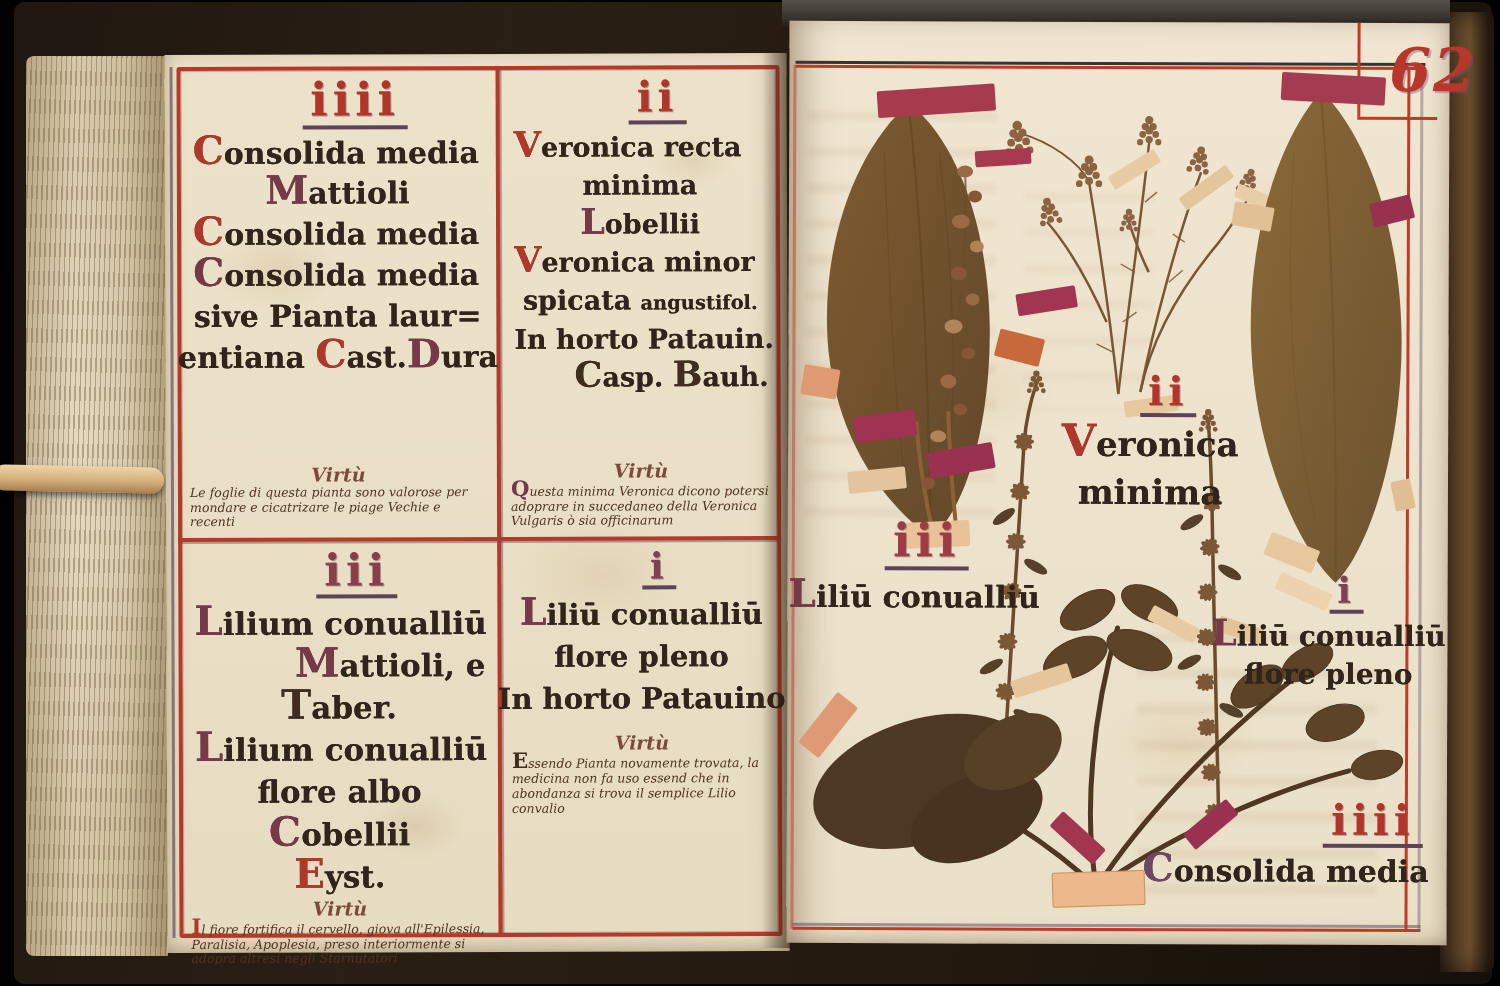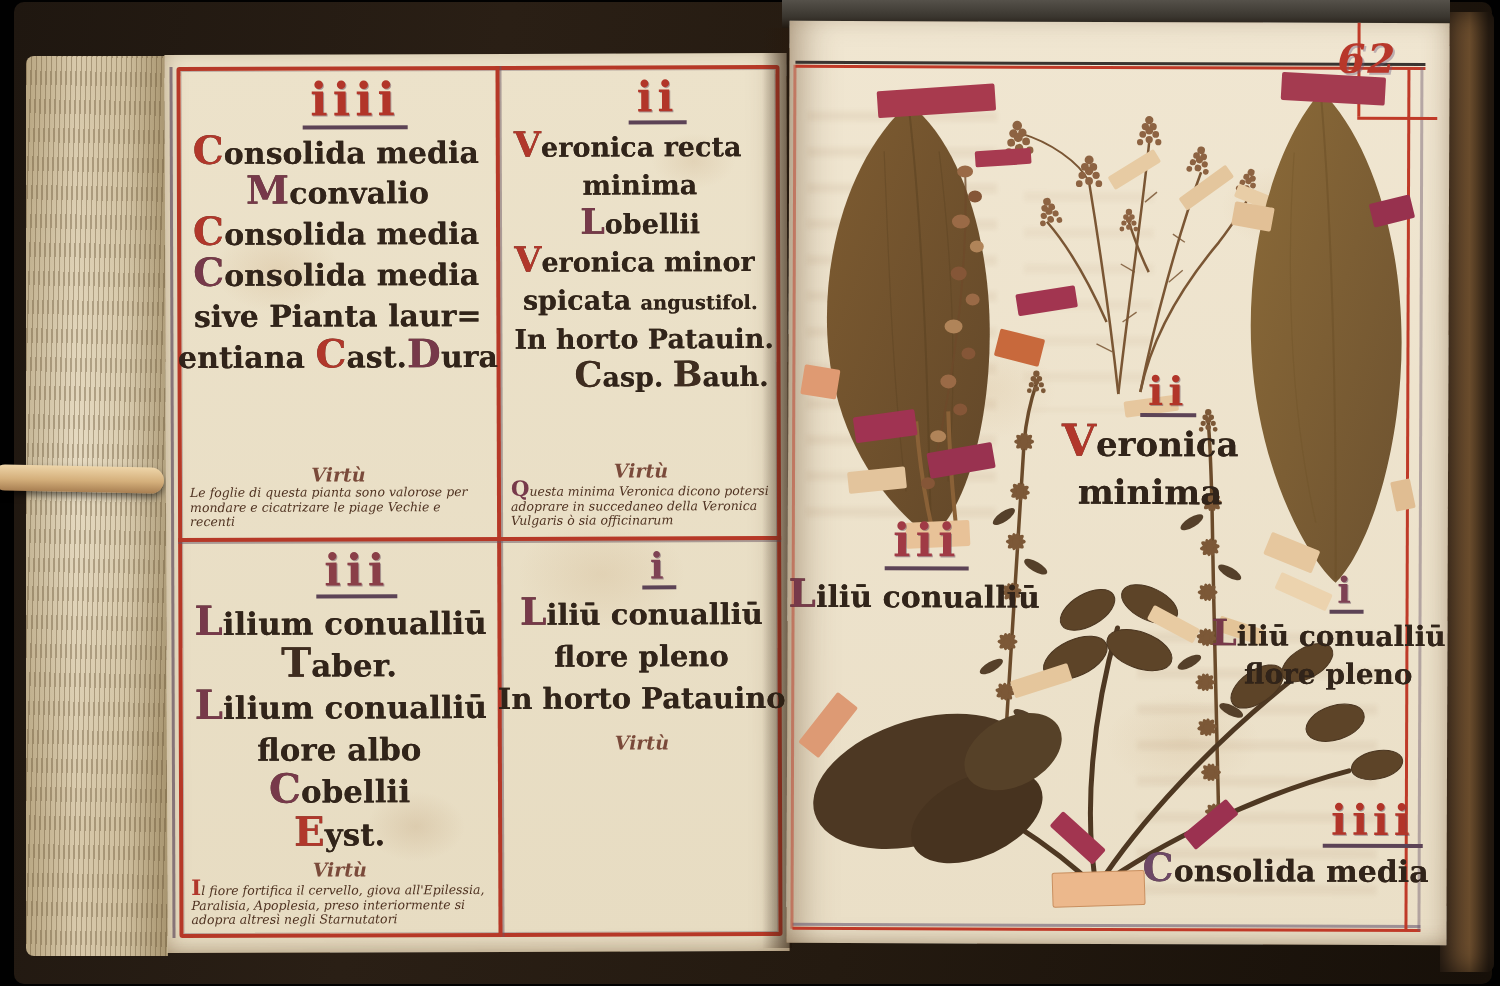--- a/index.html
+++ b/index.html
@@ -83,21 +83,21 @@
   .note .mline{font-size:12.5px;line-height:1.18;font-style:italic;font-weight:400;color:#503322;
          white-space:normal;text-align:left;text-shadow:none;}
   .ncap{font-size:1.7em;font-weight:700;font-style:normal;line-height:.7;}
   
   .rp-frame-top{position:absolute;left:6px;top:44px;right:24px;height:3px;background:#c03a28;box-shadow:0 -4px 0 #3a3430;}
   .rp-frame-bottom{position:absolute;left:6px;top:906px;right:26px;height:3px;background:#c03a28;box-shadow:0 -4px 0 rgba(96,80,110,.55);}
   .rp-frame-right{position:absolute;left:618px;top:44px;bottom:14px;width:3px;background:#bf3a28;box-shadow:13px 0 0 rgba(110,90,110,.45);}
   .rp-frame-left{position:absolute;left:4px;top:44px;bottom:14px;width:3px;background:rgba(190,60,40,.5);}
   .pn-v{position:absolute;left:568px;top:0;height:94px;width:3px;background:#c03a28;}
   .pn-h{position:absolute;left:568px;top:94px;width:80px;height:3px;background:#c03a28;}
-  .page-number{position:absolute;left:548px;top:12px;font-size:40px;font-style:italic;font-weight:700;color:#b8372a;
+  .page-number{position:absolute;left:600px;top:12px;font-size:60px;font-style:italic;font-weight:700;color:#b8372a;
          text-shadow:2px 2px 0 rgba(110,90,125,.4);letter-spacing:2px;}
   
   .ghost{position:absolute;filter:blur(2px);opacity:.5;pointer-events:none;
          background:repeating-linear-gradient(180deg,rgba(140,95,50,.14) 0 10px,rgba(0,0,0,0) 10px 36px);}
   .ghost1{left:18px;top:90px;width:190px;height:430px;}
   .ghost2{left:350px;top:610px;width:240px;height:270px;}
   .ghost3{left:235px;top:170px;width:130px;height:220px;opacity:.35;}
   
   .rlabel{position:absolute;z-index:5;display:flex;flex-direction:column;align-items:center;}
   .rlabel .numeral{border-bottom-width:4px;}
@@ -130,21 +130,21 @@
 
   <div class="page page-left">
     <div class="lp-frame"></div>
     <div class="div-v"></div>
     <div class="div-h"></div>
 
     <section class="quad q-tl">
       <div class="numeral">iiii</div>
       <div class="names">
           <div class="mline al"><span class="cap red">C</span><span>onsolida media</span></div>
-          <div class="mline"><span class="cap maroon">M</span><span>convalio</span></div>
+          <div class="mline"><span class="cap maroon">M</span><span>attioli</span></div>
           <div class="mline al"><span class="cap red">C</span><span>onsolida media</span></div>
           <div class="mline al"><span class="cap maroon">C</span><span>onsolida media</span></div>
           <div class="mline"><span>sive Pianta laur=</span></div>
           <div class="mline"><span>entiana </span><span class="cap red">C</span><span>ast.</span><span class="cap maroon">D</span><span>ura</span></div>
         </div>
       <div class="virtu">Virtù</div>
       <div class="note">
           <div class="mline"><span>Le foglie di questa pianta sono valorose per mondare e cicatrizare le piage Vechie e recenti</span></div>
         </div>
     </section>
@@ -163,40 +163,44 @@
       <div class="virtu">Virtù</div>
       <div class="note">
           <div class="mline"><span class="ncap maroon">Q</span><span>uesta minima Veronica dicono potersi adoprare in succedaneo della Veronica Vulgaris ò sia officinarum</span></div>
         </div>
     </section>
 
     <section class="quad q-bl">
       <div class="numeral">iii</div>
       <div class="names">
           <div class="mline al"><span class="cap maroon">L</span><span>ilium conualliū</span></div>
+          <div class="mline ar"><span class="cap maroon">M</span><span>attioli, e</span></div>
           <div class="mline"><span class="cap dark">T</span><span>aber.</span></div>
           <div class="mline al"><span class="cap maroon">L</span><span>ilium conualliū</span></div>
           <div class="mline"><span>flore albo</span></div>
           <div class="mline"><span class="cap maroon">C</span><span>obellii</span></div>
           <div class="mline"><span class="cap red">E</span><span>yst.</span></div>
         </div>
       <div class="virtu">Virtù</div>
       <div class="note">
           <div class="mline"><span class="ncap red">I</span><span>l fiore fortifica il cervello, giova all'Epilessia, Paralisia, Apoplesia, preso interiormente si adopra altresì negli Starnutatori</span></div>
         </div>
     </section>
 
     <section class="quad q-br">
       <div class="numeral">i</div>
       <div class="names">
           <div class="mline"><span class="cap maroon">L</span><span>iliū conualliū</span></div>
           <div class="mline"><span>flore pleno</span></div>
           <div class="mline"><span>In horto Patauino</span></div>
         </div>
       <div class="virtu">Virtù</div>
+      <div class="note">
+          <div class="mline"><span class="ncap dark">E</span><span>ssendo Pianta novamente trovata, la medicina non fa uso essend che in abondanza si trova il semplice Lilio convalio</span></div>
+        </div>
     </section>
   </div>
 
   <div class="gutter-shadow"></div>
 
   <div class="page page-right">
     <div class="ghost ghost1"></div>
     <div class="ghost ghost2"></div>
     <div class="ghost ghost3"></div>
     <div class="rp-frame-top"></div>

